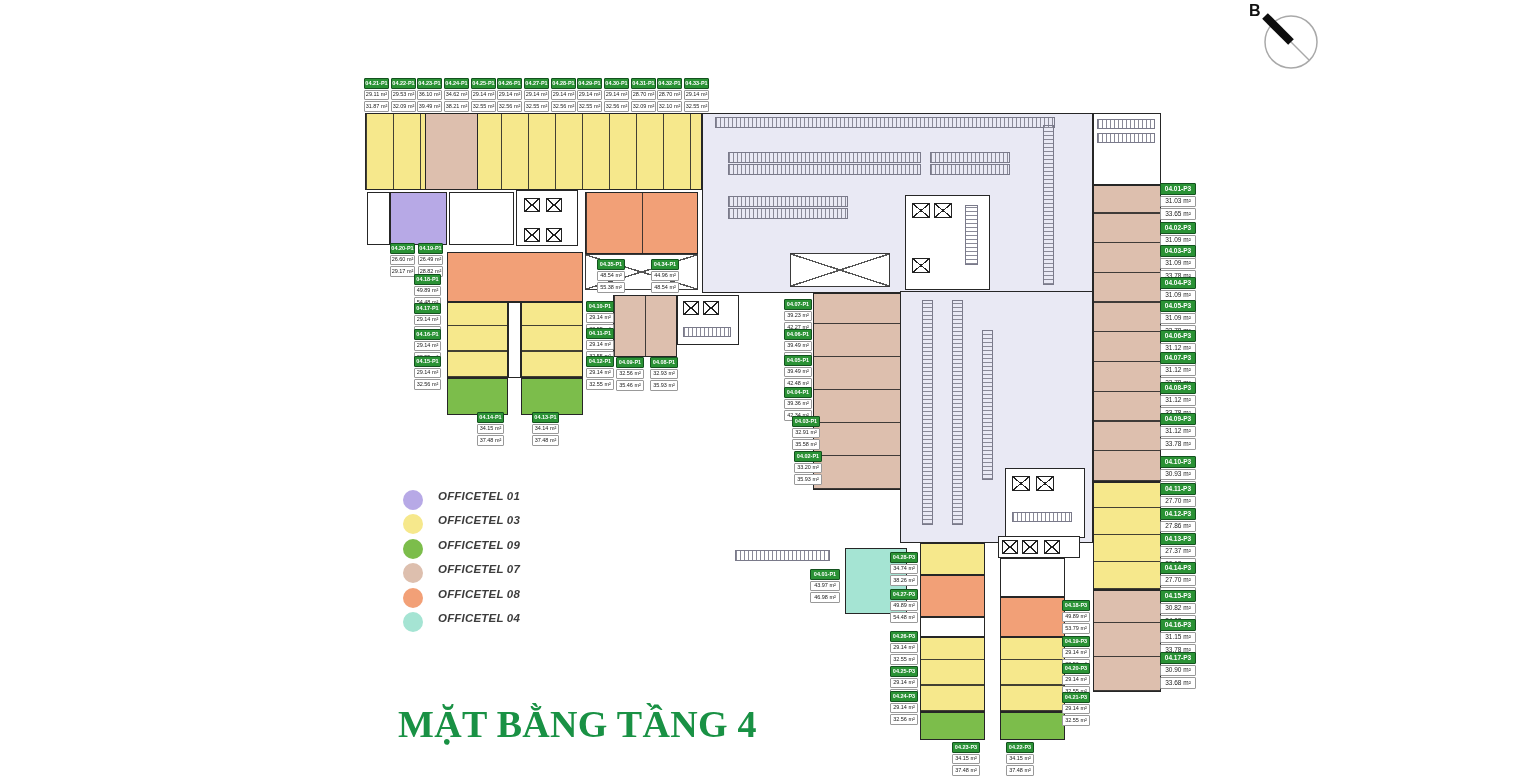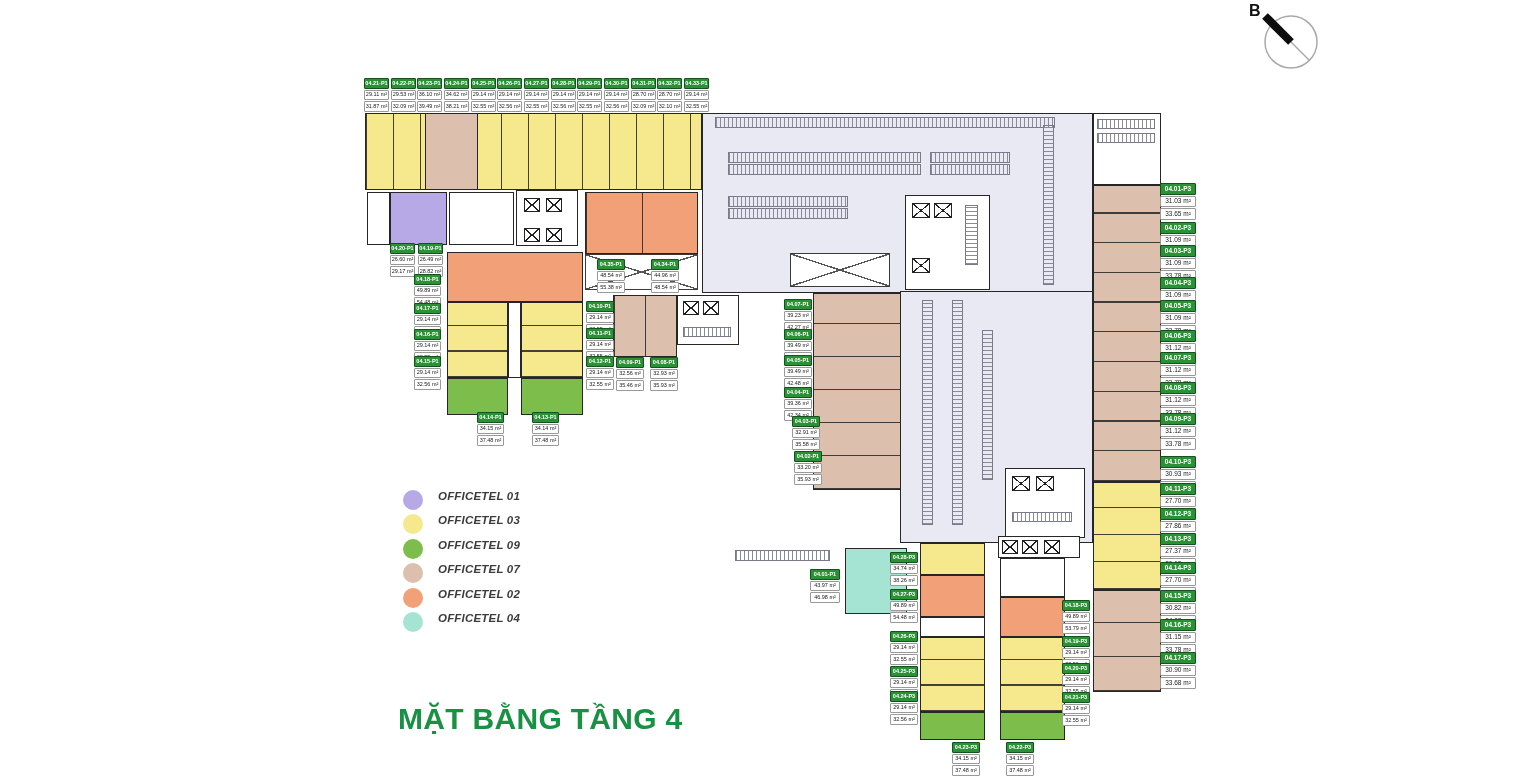--- a/index.html
+++ b/index.html
@@ -30,21 +30,21 @@
   .xramp{position:absolute;box-sizing:border-box;border:1.2px solid #3a3a3a;
     background:linear-gradient(to top right,transparent calc(50% - .7px),#555 calc(50% - .7px) calc(50% + .7px),transparent calc(50% + .7px)),
                linear-gradient(to bottom right,transparent calc(50% - .7px),#555 calc(50% - .7px) calc(50% + .7px),transparent calc(50% + .7px)),#fff;}
   .chip{position:absolute;z-index:6;text-align:center;font-size:5.5px;line-height:1;white-space:nowrap;}
   .chip-id{background:var(--label_green);color:#fff;font-weight:bold;padding:1.5px 0;border:.6px solid #14521f;border-radius:1px;}
   .chip-area{background:#fff;color:#222;border:.6px solid #999;margin-top:1px;padding:1.5px 0;border-radius:1px;}
   .legend{position:absolute;left:403px;top:490px;z-index:6;}
   .legend-row{display:flex;align-items:flex-start;height:24.4px;font-style:italic;}
   .legend-dot{width:20px;height:20px;border-radius:50%;margin-right:15px;flex:0 0 auto;}
   .legend-label{font-size:11.5px;color:#3c3c3c;font-weight:600;letter-spacing:.2px;}
-  .title{position:absolute;left:398px;top:702px;font-size:30px;font-weight:bold;color:var(--title_green);z-index:6;letter-spacing:.3px;font-family:Liberation Sans, sans-serif;}
+  .title{position:absolute;left:398px;top:702px;font-size:38px;font-weight:bold;color:var(--title_green);z-index:6;letter-spacing:.3px;font-family:Liberation Serif, serif;}
   .compass-b{position:absolute;left:1249px;top:2px;font-size:16px;font-weight:bold;color:#111;z-index:6;}
   .compass{position:absolute;left:1255px;top:8px;z-index:5;}
 </style>
 </head>
 <body>
 
 <div class="plan">
 
   <div class="blk garage" style="left:702px;top:113px;width:391px;height:180px"></div>
   <div class="blk garage" style="left:900px;top:291px;width:193px;height:252px"></div>
@@ -451,21 +451,21 @@
     <div class="legend-row">
       <span class="legend-dot" style="background: var(--officetel03);"></span>
       <span class="legend-label">OFFICETEL 09</span>
     </div>
     <div class="legend-row">
       <span class="legend-dot" style="background: var(--officetel04);"></span>
       <span class="legend-label">OFFICETEL 07</span>
     </div>
     <div class="legend-row">
       <span class="legend-dot" style="background: var(--officetel06);"></span>
-      <span class="legend-label">OFFICETEL 02</span>
+      <span class="legend-label">OFFICETEL 08</span>
     </div>
     <div class="legend-row">
       <span class="legend-dot" style="background: var(--officetel07);"></span>
       <span class="legend-label">OFFICETEL 04</span>
     </div>
   </div>
 
 <div class="title">MẶT BẰNG TẦNG 4</div>
 
 <div class="compass-b">B</div>

